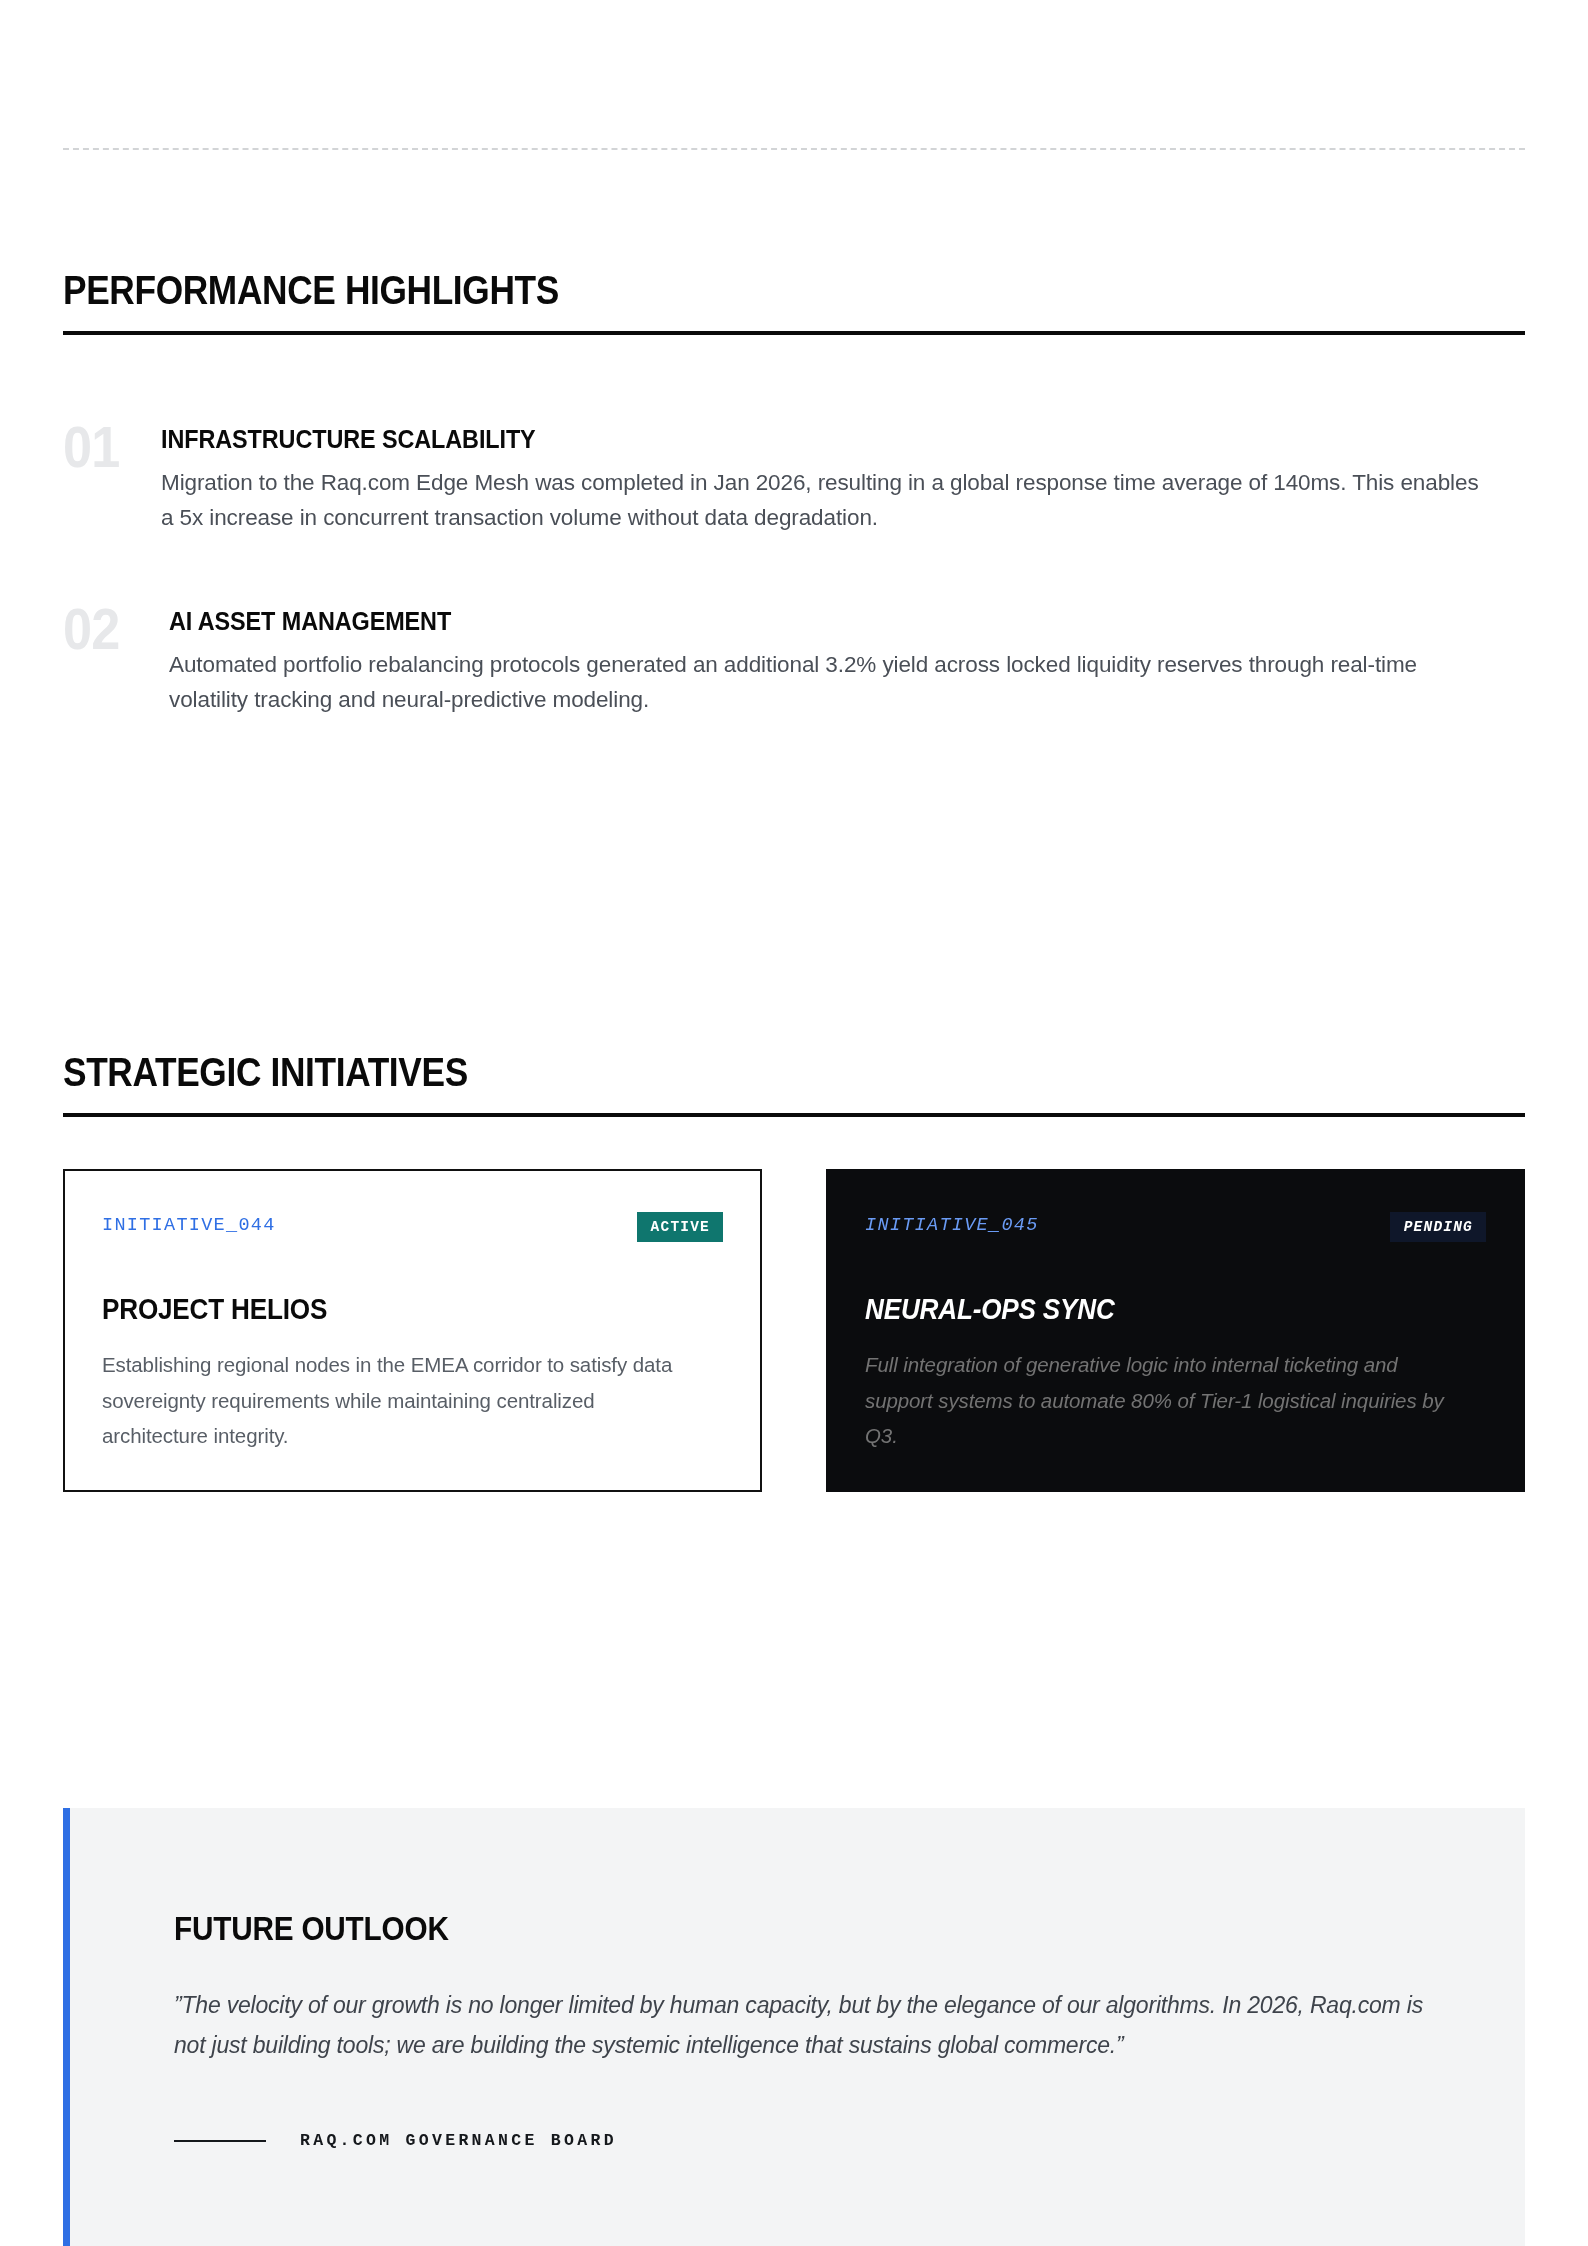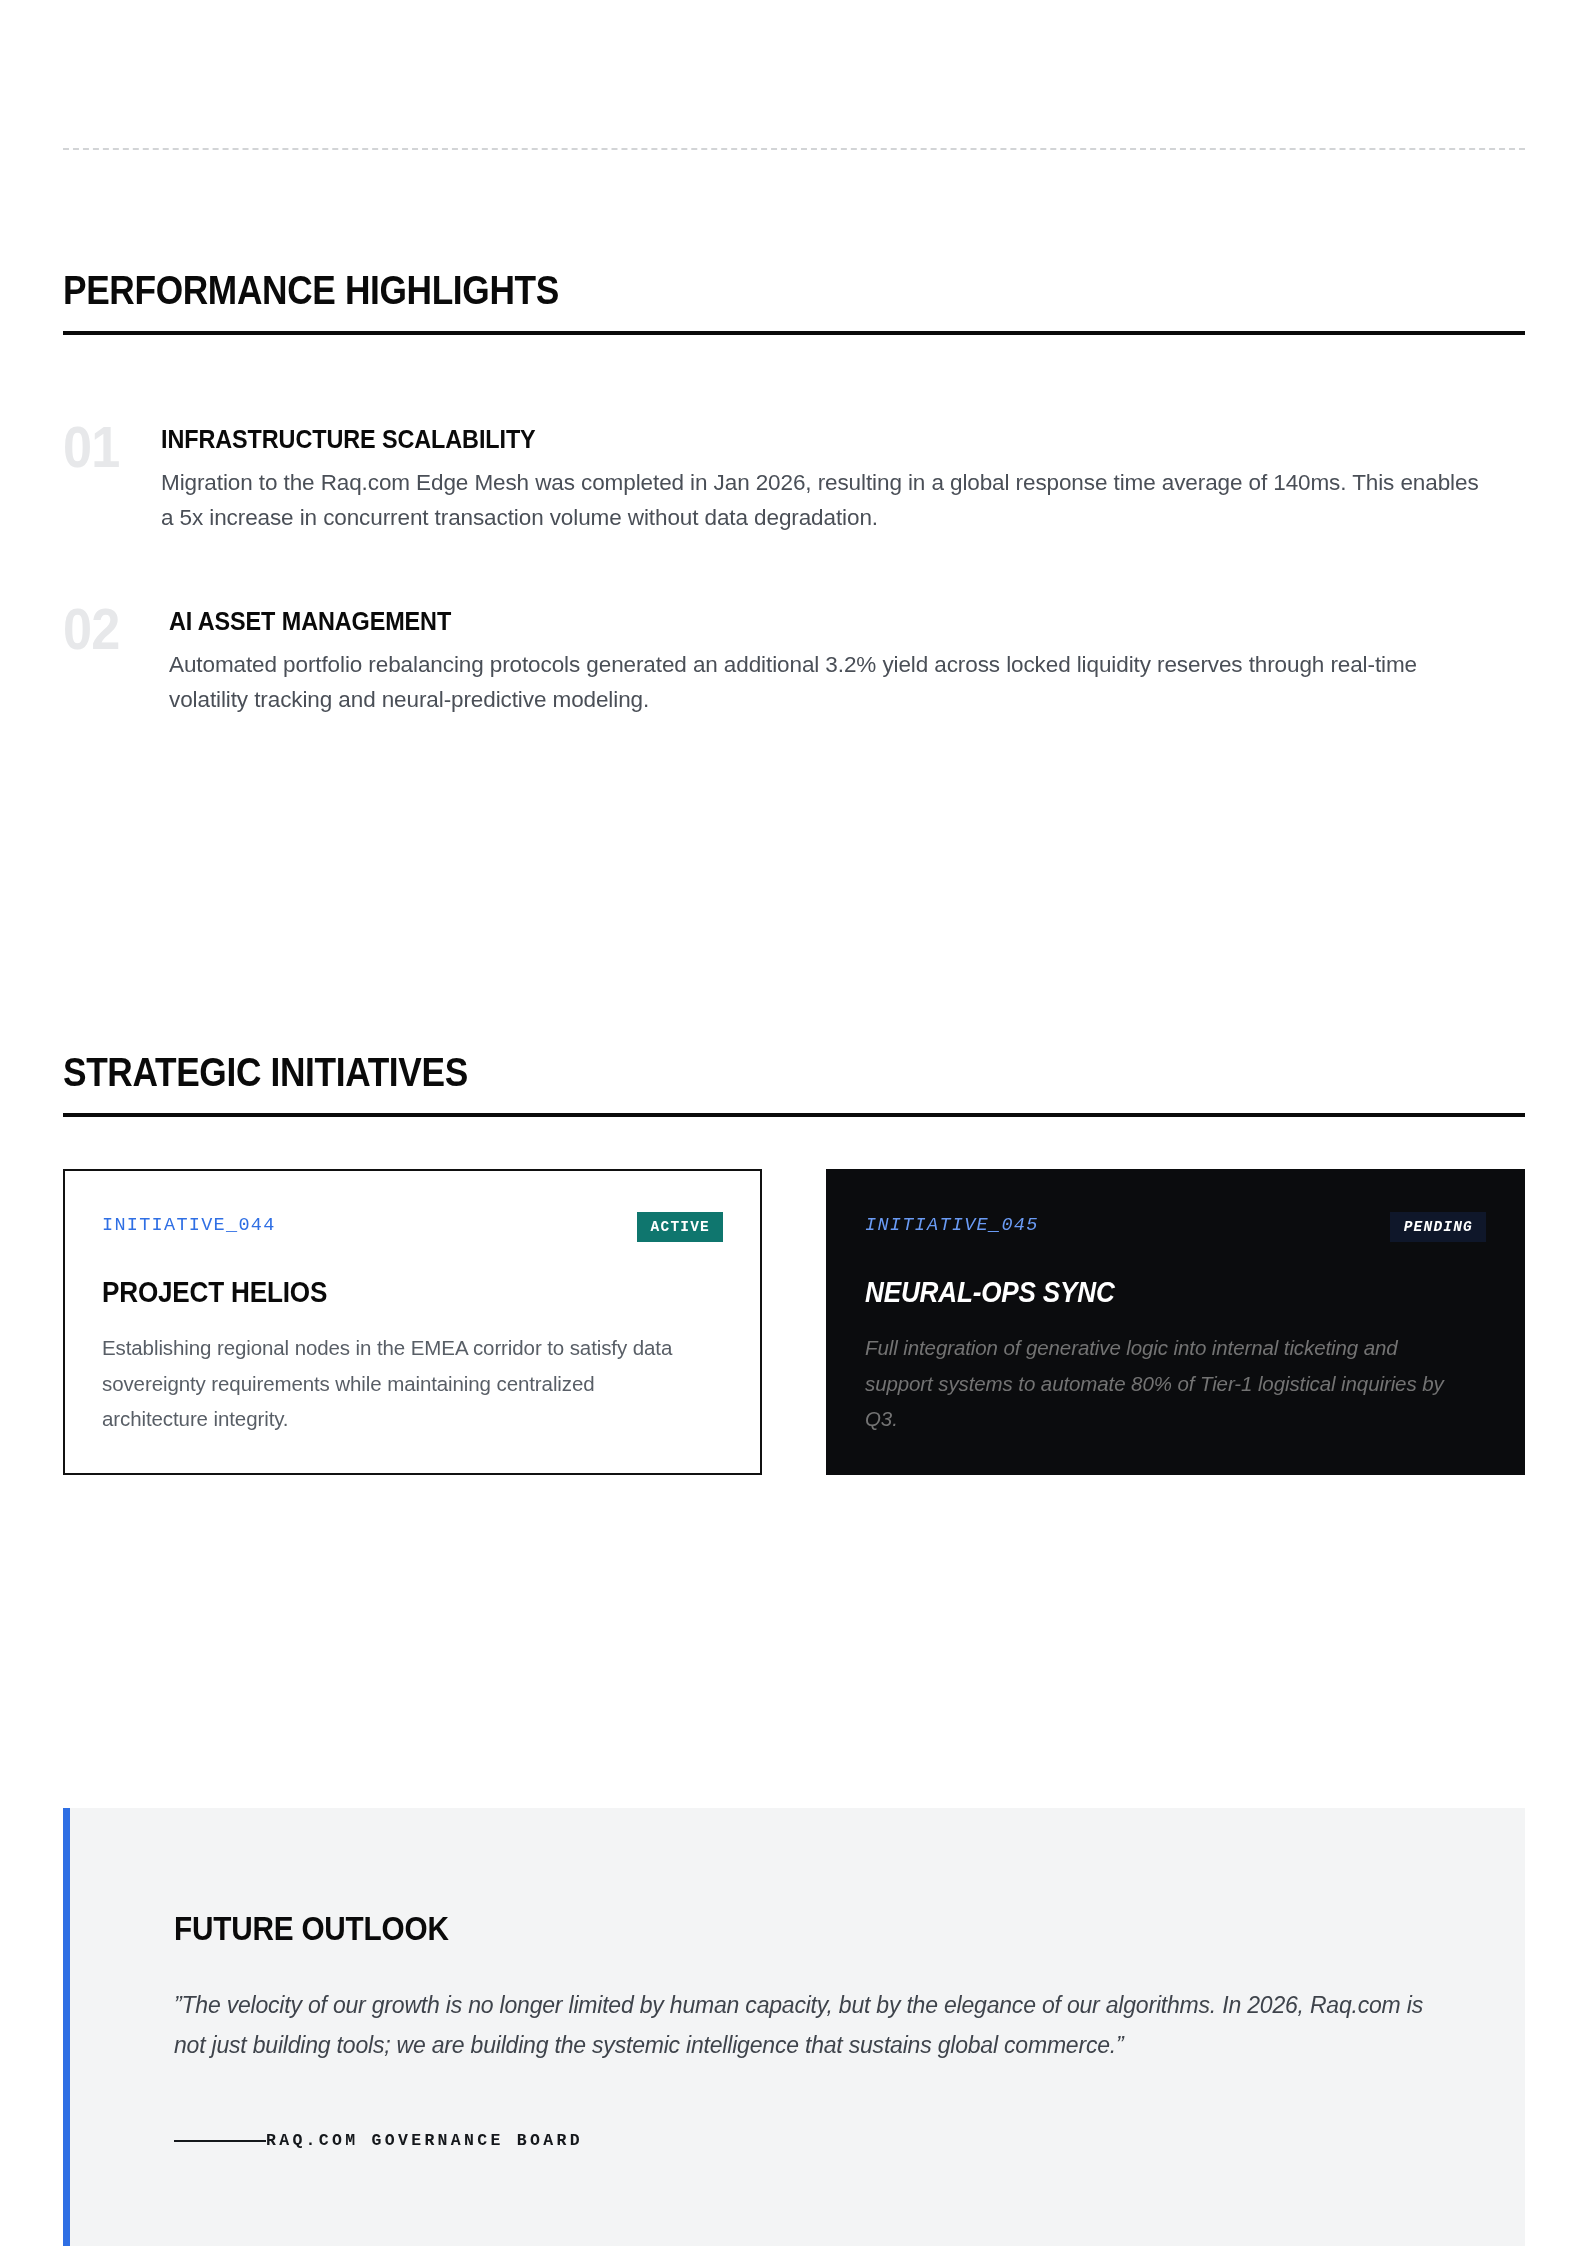--- a/index.html
+++ b/index.html
@@ -131,21 +131,21 @@
   .card.dark {
     background: #0b0c0e;
     border: 2px solid #0b0c0e;
     font-style: italic;
   }
 
   .card-top {
     display: flex;
     justify-content: space-between;
     align-items: flex-start;
-    margin-bottom: 35px;
+    margin-bottom: 52px;
   }
 
   .card-code {
     font-family: "Liberation Mono", "DejaVu Sans Mono", monospace;
     font-size: 18.5px;
     letter-spacing: 1.3px;
     color: #2f6fe4;
     font-weight: 400;
     padding-top: 3px;
   }
@@ -216,20 +216,21 @@
     line-height: 1.72;
     color: #3e434b;
     letter-spacing: -0.2px;
     max-width: 1250px;
     margin-bottom: 66px;
   }
 
   .signature {
     display: flex;
     align-items: center;
+    gap: 34px;
   }
 
   .signature-rule {
     width: 92px;
     height: 2px;
     background: #15181c;
     flex: 0 0 92px;
   }
 
   .signature-label {

